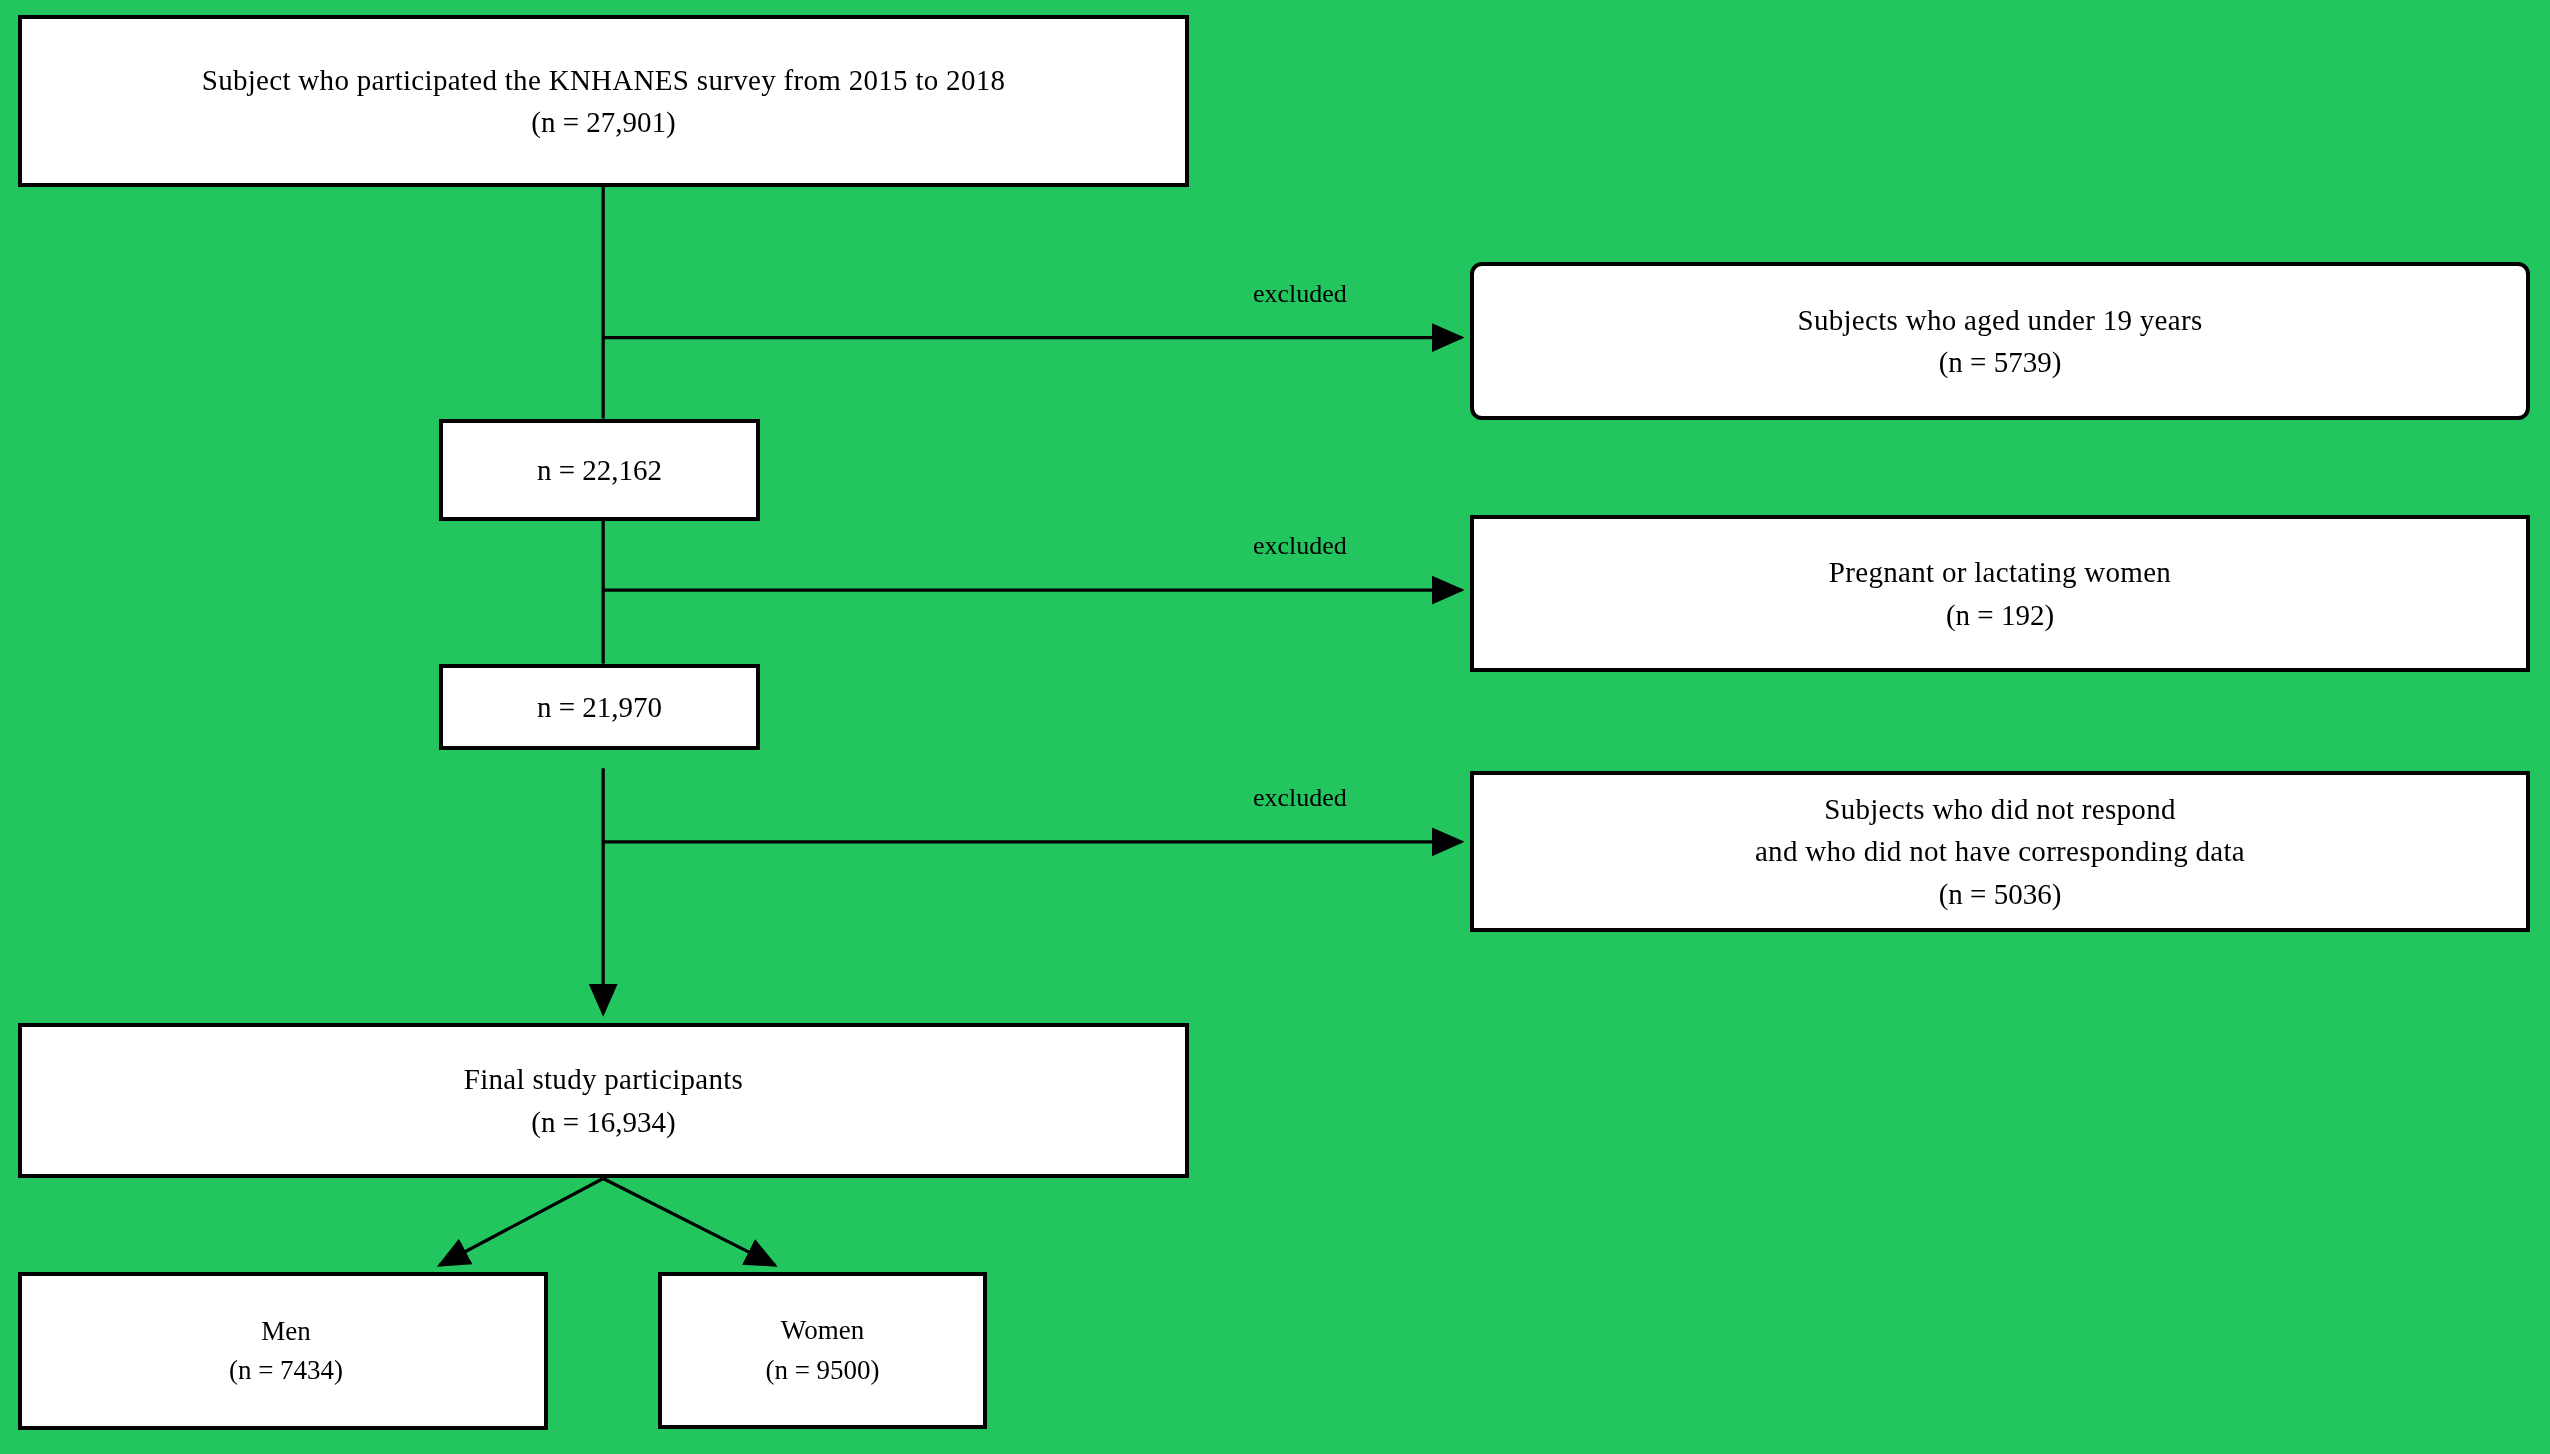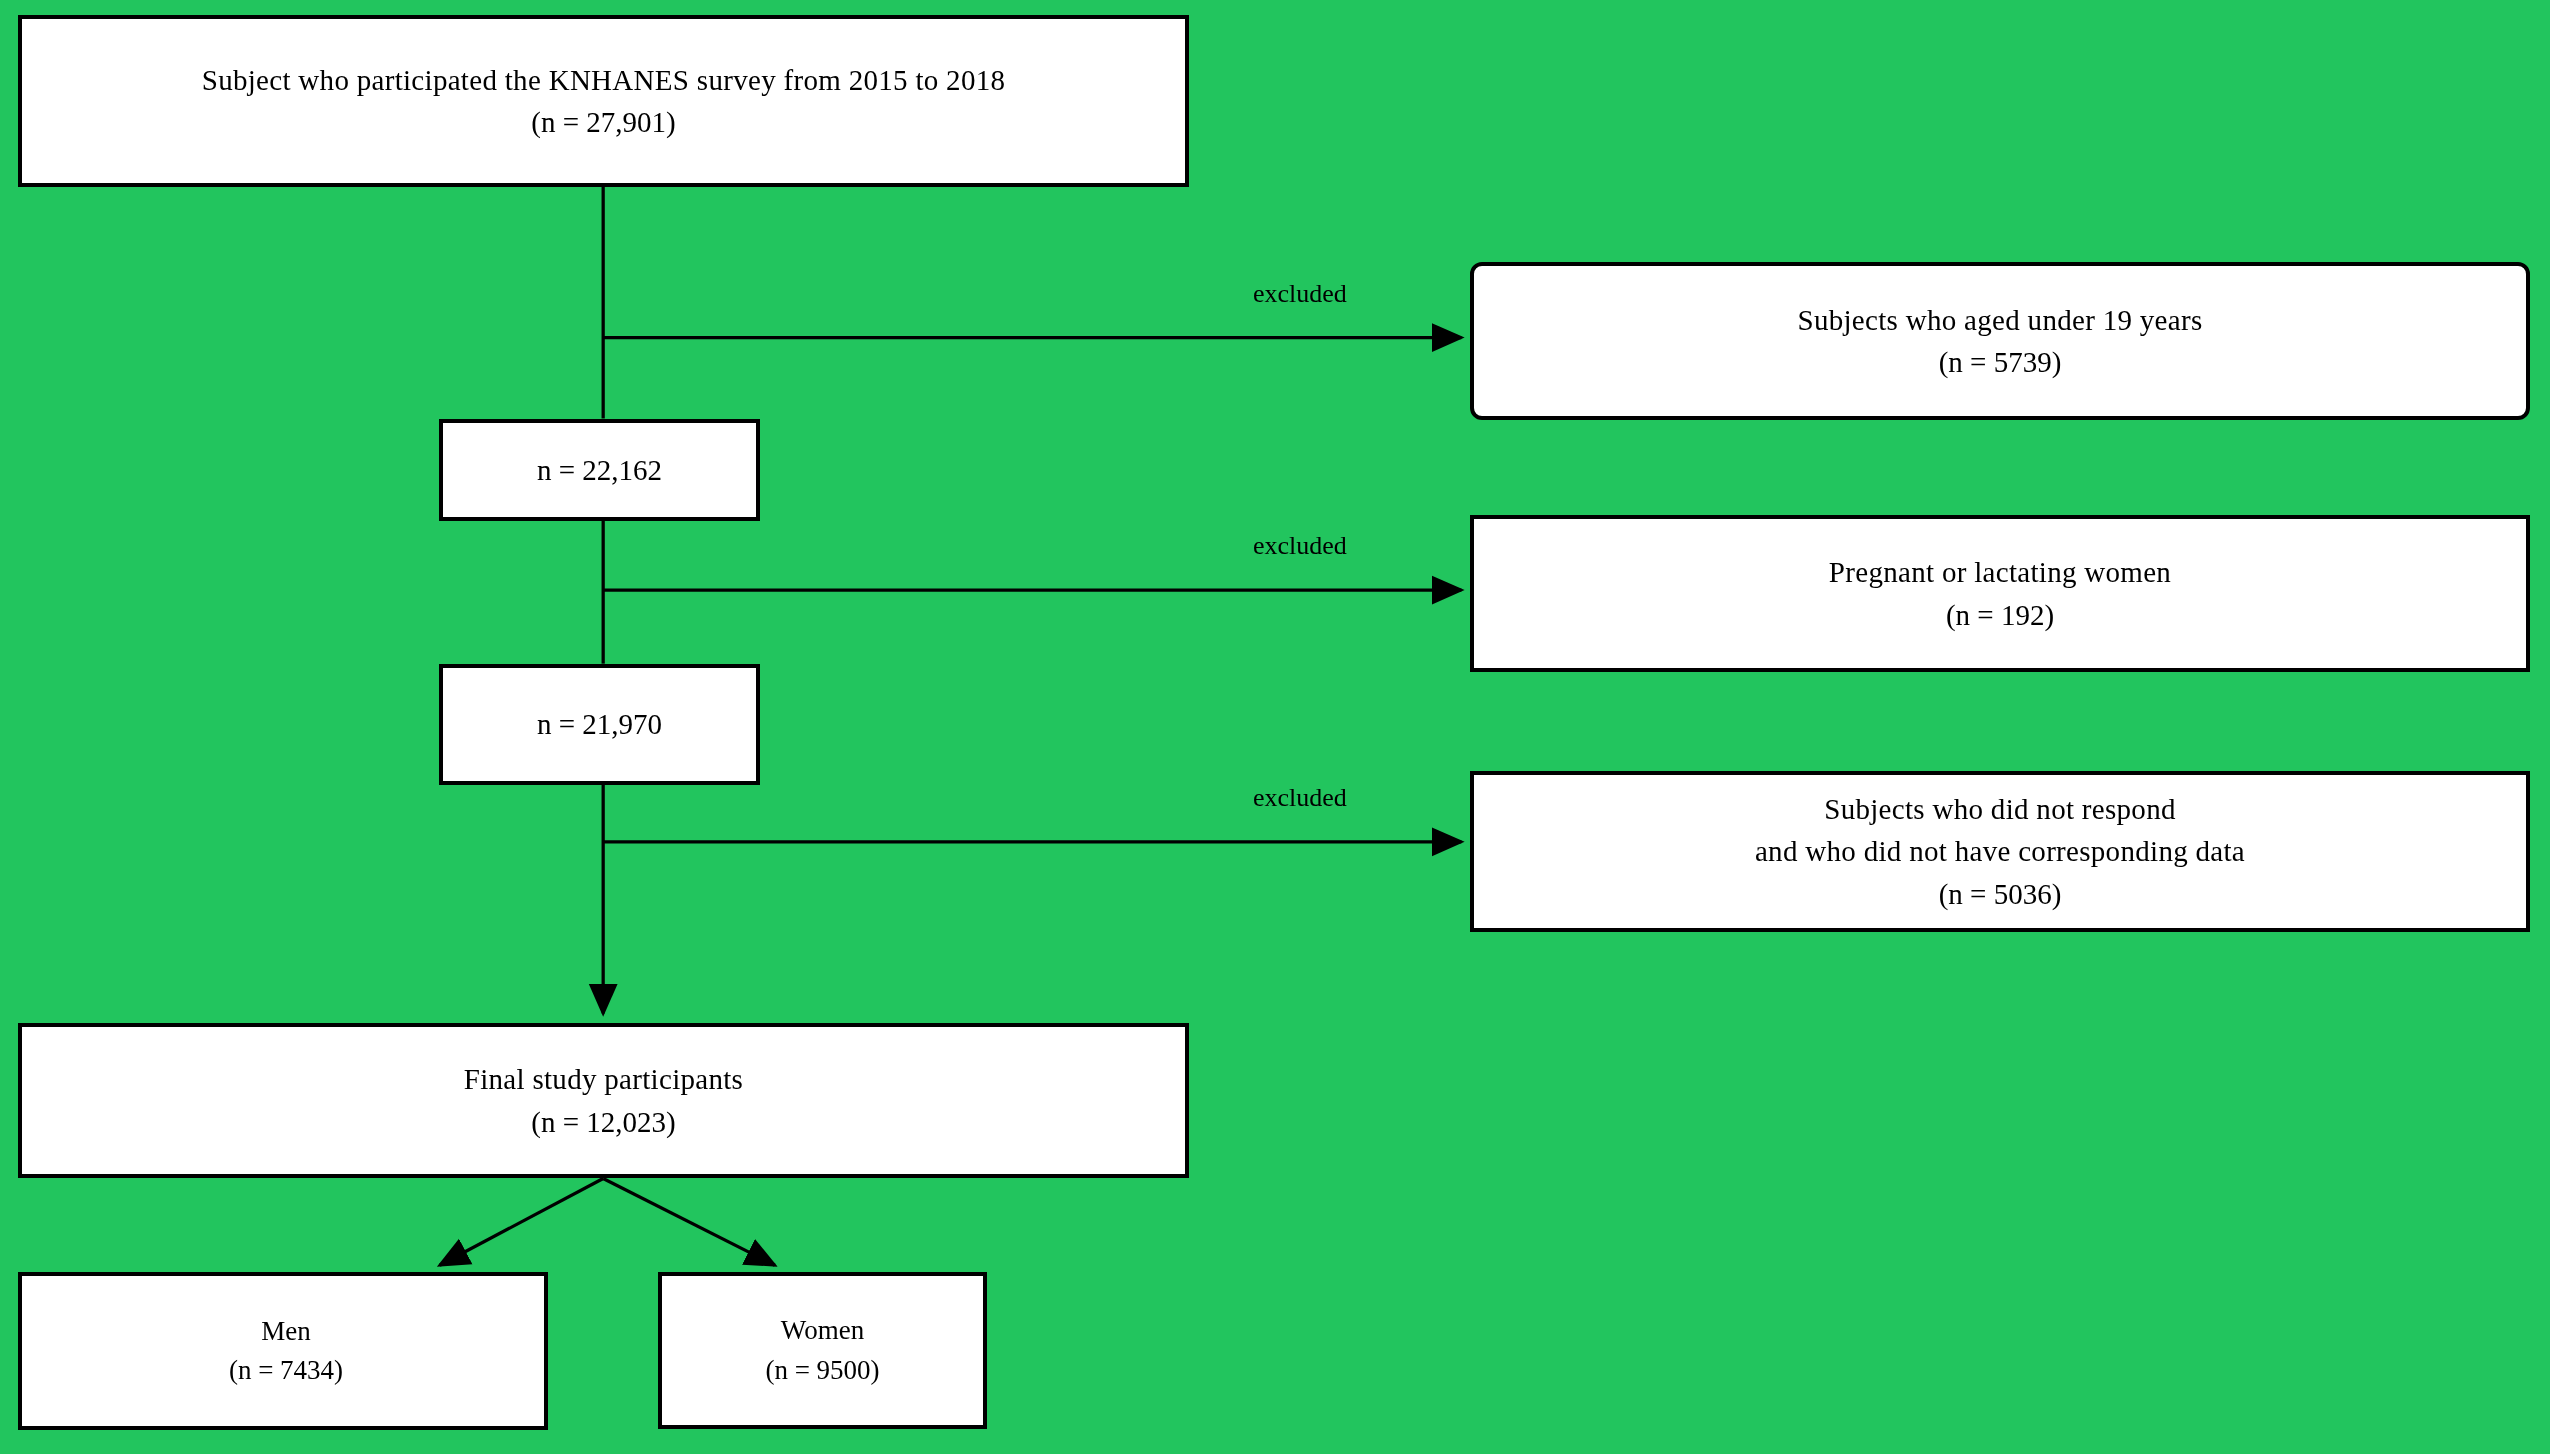--- a/index.html
+++ b/index.html
@@ -97,27 +97,27 @@
 
   <div class="node big-node" style="left:18px; top:14.7px; width:1171px; height:172px;">
     <span class="line spaced">Subject who participated the KNHANES  survey from  2015  to 2018</span>
     <span class="line">(n = 27,901)</span>
   </div>
 
   <div class="node small-node" style="left:439px; top:419px; width:321px; height:102px;">
     <span class="line">n = 22,162</span>
   </div>
 
-  <div class="node small-node" style="left:439px; top:664px; width:321px; height:121px;">
+  <div class="node small-node" style="left:439px; top:664px; width:321px; height:86px;">
     <span class="line">n = 21,970</span>
   </div>
 
   <div class="node big-node" style="left:18px; top:1023px; width:1171px; height:155px;">
     <span class="line spaced">Final  study participants</span>
-    <span class="line">(n = 12,023)</span>
+    <span class="line">(n = 16,934)</span>
   </div>
 
   <div class="node leaf-node" style="left:18px; top:1272px; width:530px; height:158px;padding-left:6px;">
     <span class="line">Men</span>
     <span class="line">(n = 7434)</span>
   </div>
 
   <div class="node leaf-node" style="left:658px; top:1272px; width:329px; height:157px;">
     <span class="line">Women</span>
     <span class="line">(n = 9500)</span>

